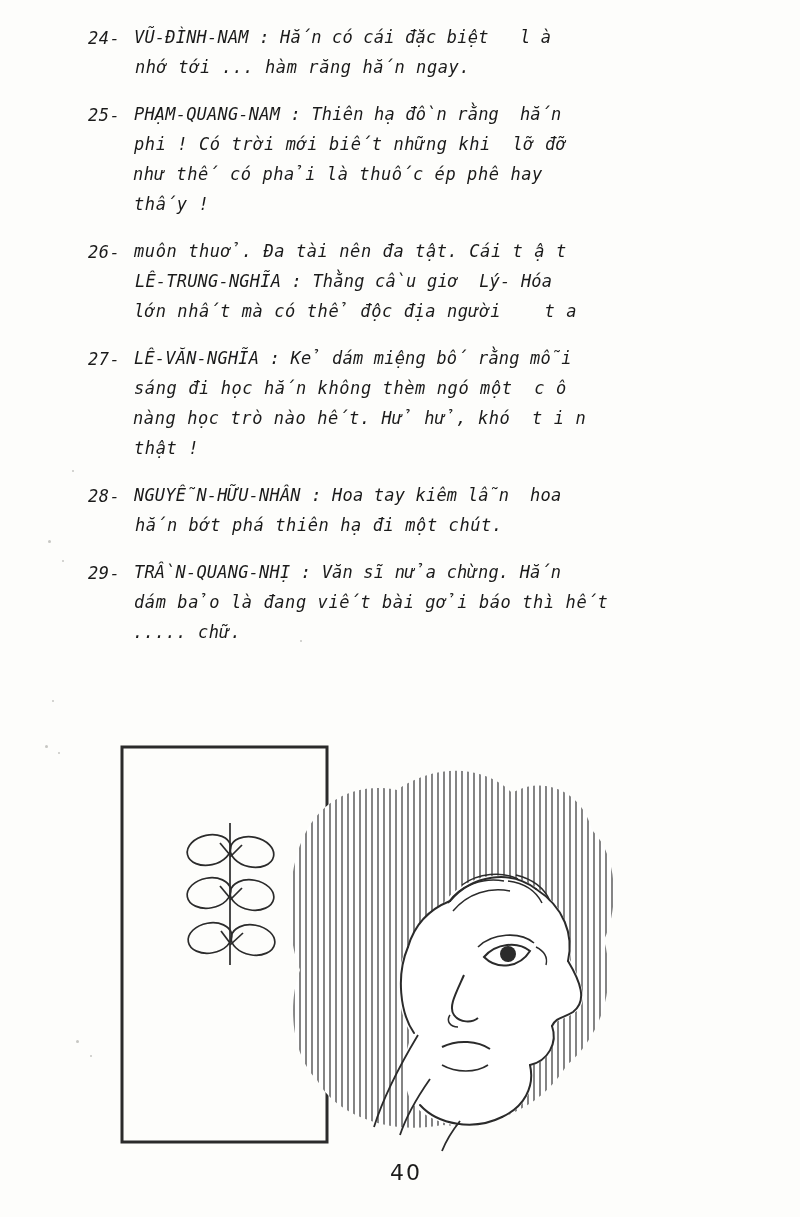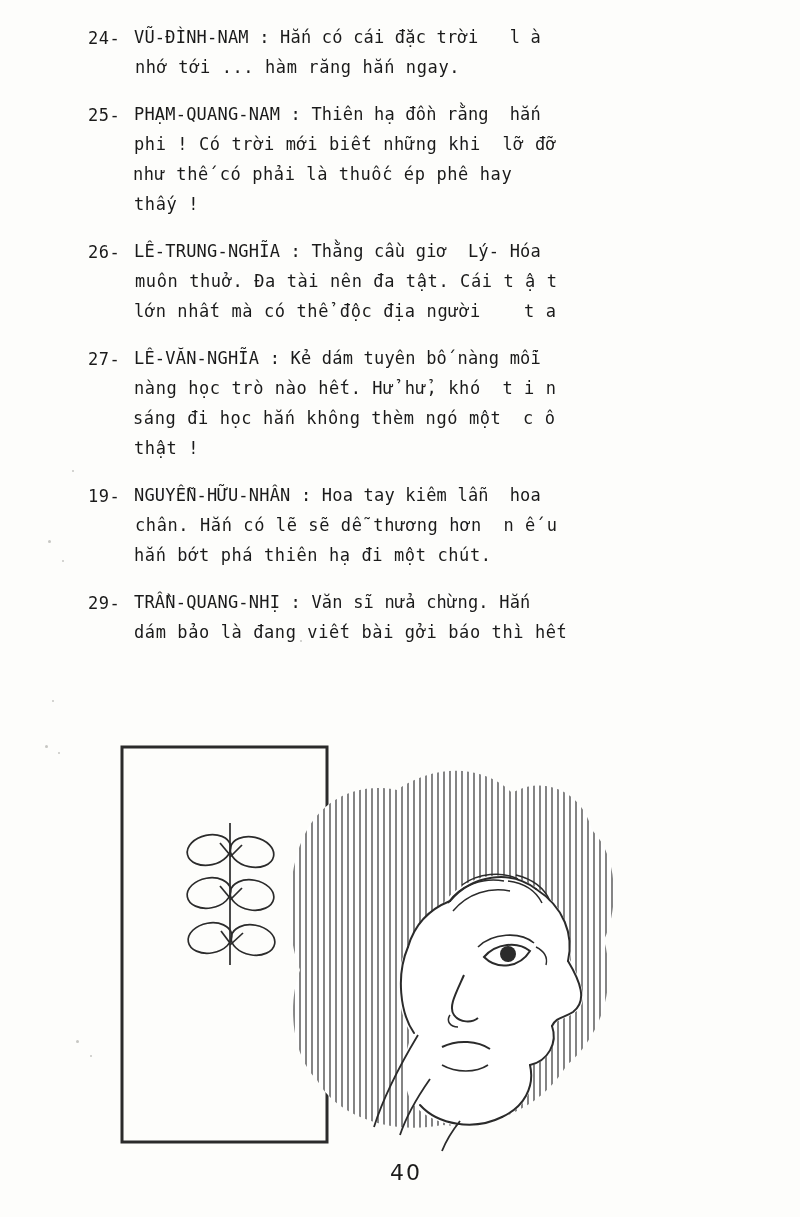--- a/index.html
+++ b/index.html
@@ -25,20 +25,21 @@
     position: absolute;
     background: #9a9a96;
     border-radius: 50%;
     opacity: .55;
   }
   .entries {
     position: absolute;
     left: 88px;
     top: 22px;
     width: 660px;
+    font-style: italic;
   }
   .entry {
     display: flex;
     align-items: flex-start;
     margin-bottom: 17px;
   }
   .num {
     width: 46px;
     flex: 0 0 46px;
     font-size: 17px;
@@ -94,68 +95,68 @@
   <div class="speck" style="left:72px;top:470px;width:2px;height:2px;"></div>
   <div class="speck" style="left:90px;top:1055px;width:2px;height:2px;"></div>
   <div class="speck" style="left:76px;top:1040px;width:3px;height:3px;"></div>
   <div class="speck" style="left:300px;top:640px;width:2px;height:2px;"></div>
 
   <div class="entries">
 
     <div class="entry">
       <div class="num">24-</div>
       <div class="body">
-        <div class="line name">VŨ-ĐÌNH-NAM : Hắn có cái đặc trời   l à</div>
+        <div class="line name">VŨ-ĐÌNH-NAM : Hắn có cái đặc biệt   l à</div>
         <div class="line">nhớ tới ... hàm răng hắn ngay.</div>
       </div>
     </div>
 
     <div class="entry">
       <div class="num">25-</div>
       <div class="body">
         <div class="line name">PHẠM-QUANG-NAM : Thiên hạ đồn rằng  hắn</div>
         <div class="line">phi ! Có trời mới biết những khi  lỡ đỡ</div>
         <div class="line">như thế có phải là thuốc ép phê hay</div>
         <div class="line">thấy !</div>
       </div>
     </div>
 
     <div class="entry">
       <div class="num">26-</div>
       <div class="body">
+        <div class="line">muôn thuở. Đa tài nên đa tật. Cái t ậ t</div>
         <div class="line name">LÊ-TRUNG-NGHĨA : Thằng cầu giơ  Lý- Hóa</div>
-        <div class="line">muôn thuở. Đa tài nên đa tật. Cái t ậ t</div>
         <div class="line">lớn nhất mà có thể độc địa người    t a</div>
       </div>
     </div>
 
     <div class="entry">
       <div class="num">27-</div>
       <div class="body">
-        <div class="line name">LÊ-VĂN-NGHĨA : Kẻ dám tuyên bố nàng mỗi</div>
+        <div class="line name">LÊ-VĂN-NGHĨA : Kẻ dám miệng bố rằng mỗi</div>
+        <div class="line">sáng đi học hắn không thèm ngó một  c ô</div>
         <div class="line">nàng học trò nào hết. Hử hử, khó  t i n</div>
-        <div class="line">sáng đi học hắn không thèm ngó một  c ô</div>
         <div class="line">thật !</div>
       </div>
     </div>
 
     <div class="entry">
-      <div class="num">19-</div>
+      <div class="num">28-</div>
       <div class="body">
         <div class="line name">NGUYỄN-HỮU-NHÂN : Hoa tay kiêm lẫn  hoa</div>
-        <div class="line">chân. Hắn có lẽ sẽ dễ thương hơn  n ế u</div>
         <div class="line">hắn bớt phá thiên hạ đi một chút.</div>
       </div>
     </div>
 
     <div class="entry">
       <div class="num">29-</div>
       <div class="body">
         <div class="line name">TRẦN-QUANG-NHỊ : Văn sĩ nửa chừng. Hắn</div>
         <div class="line">dám bảo là đang viết bài gởi báo thì hết</div>
+        <div class="line">..... chữ.</div>
       </div>
     </div>
 
   </div>
 
   <div class="figure">
     <svg width="600" height="420" viewBox="0 0 600 420" xmlns="http://www.w3.org/2000/svg">
       <defs>
         <clipPath id="hatchClip">
           <path d="M195,95 C215,60 250,48 285,55 C320,30 370,28 400,58 C430,40 470,55 480,95

